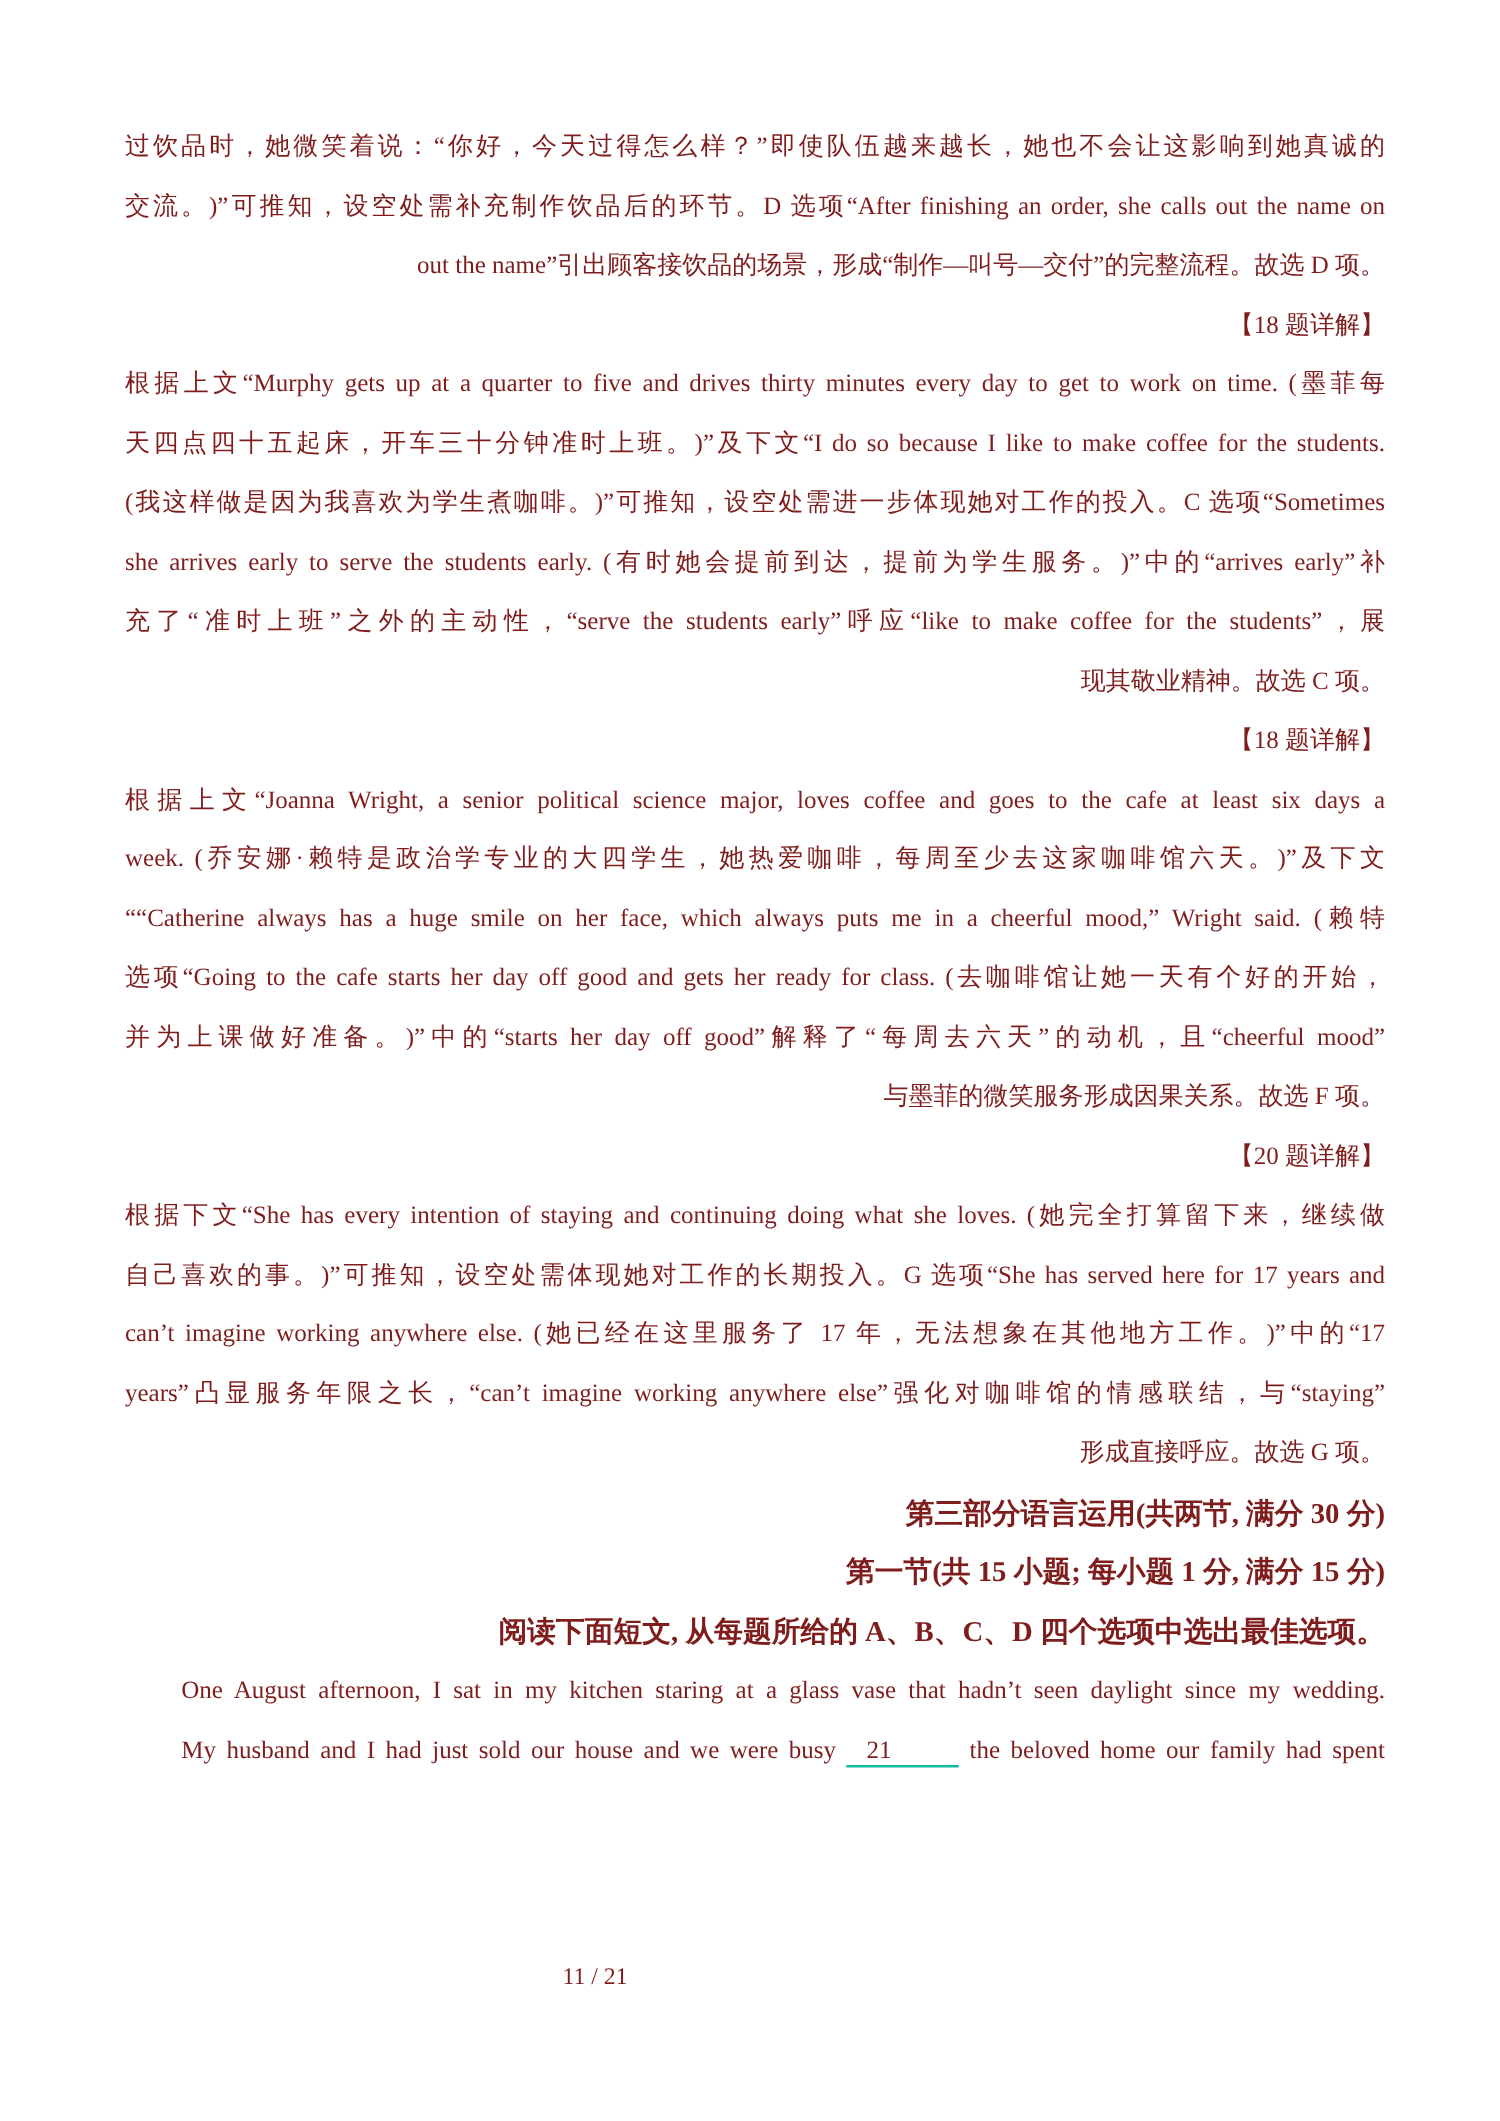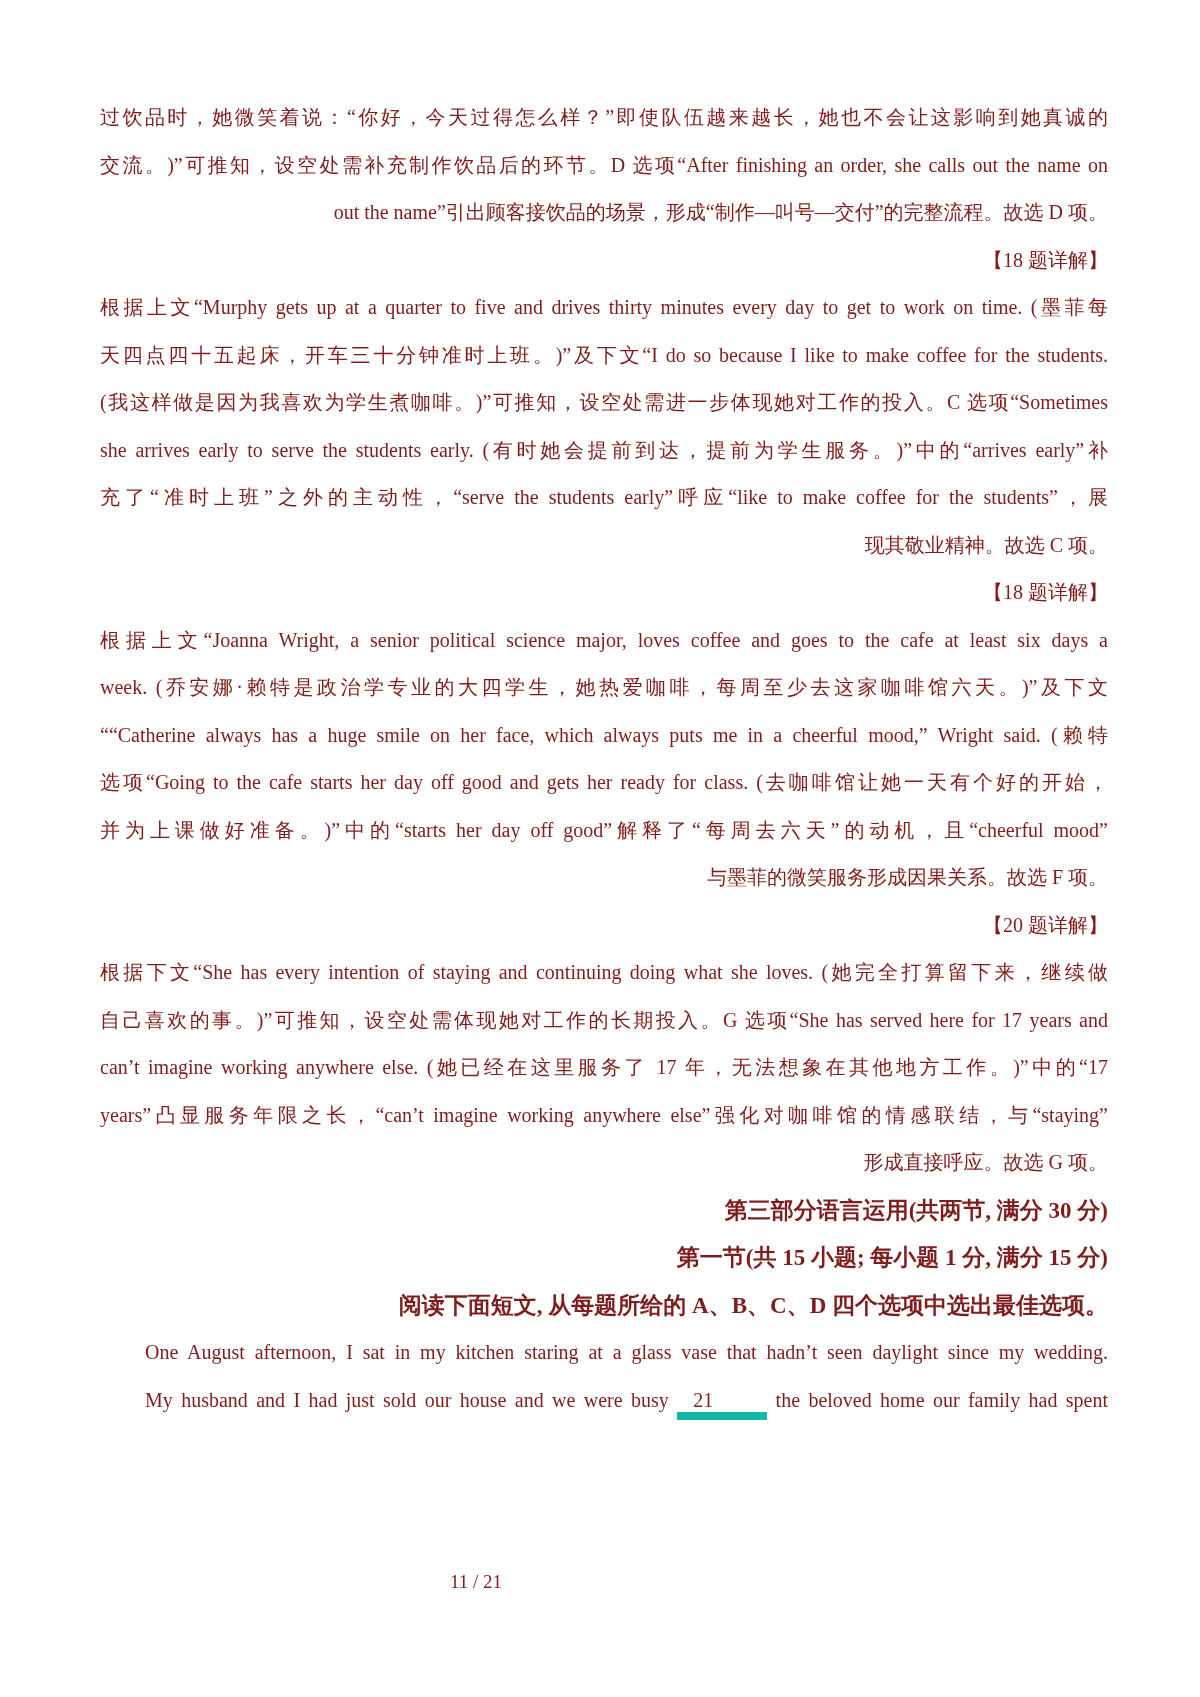--- a/index.html
+++ b/index.html
@@ -36,21 +36,21 @@
     font-size: 23px;
   }
   .line.indent {
     padding-left: 45px;
   }
   .blank {
     display: inline-block;
     min-width: 58px;
     padding: 0 16px;
     text-align: right;
-    border-bottom: 8px solid #14b8a6;
+    border-bottom: 2px solid #14b8a6;
     line-height: 24px;
   }
   .footer {
     position: absolute;
     top: 1566px;
     left: 0;
     width: 952px;
     text-align: center;
     font-size: 19px;
     line-height: 32px;

